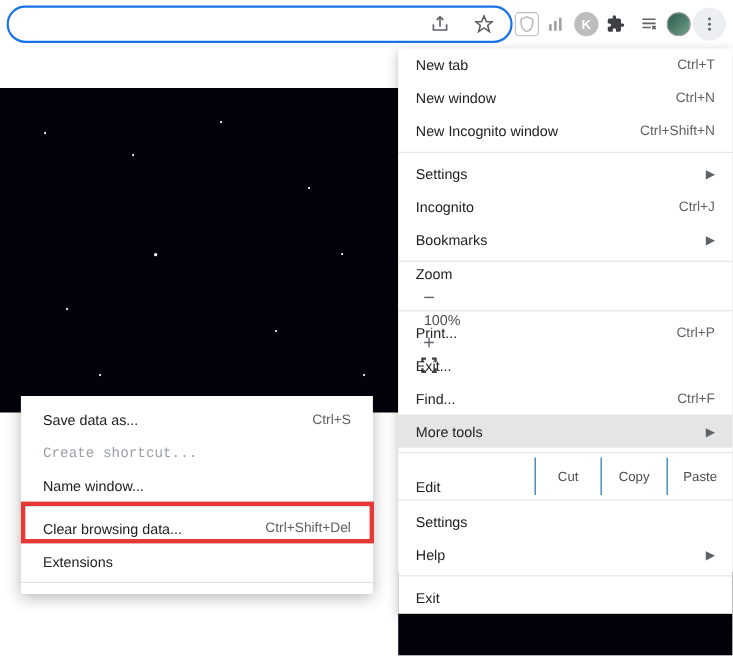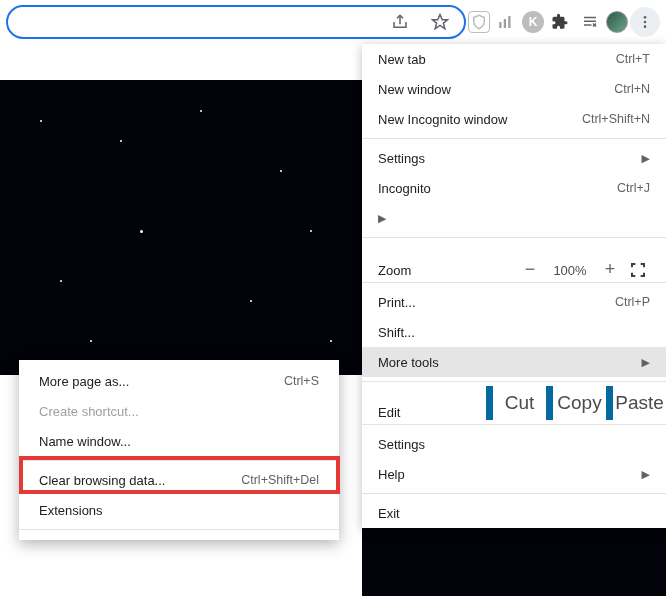--- a/index.html
+++ b/index.html
@@ -81,47 +81,47 @@
     height:30px;
     padding: 0 16px;
     cursor:default;
   }
   .mi .label { flex:1; }
   .mi .shortcut { color:#5f6368; font-size:12.5px; }
   .mi .arrow { color:#5f6368; font-size:11px; }
   .mi.highlight { background:#e5e5e5; }
   .sep { height:1px; background:#e3e3e3; margin:4px 0; }
   .zoom-row {
-    display:flex; align-items:flex-end;
-    height:36px; padding:0 16px; gap:4px;
+    display:flex; align-items:flex-start;
+    height:36px; padding:0 16px; gap:4px;flex-direction:column;
   }
   .zoom-row .label { flex:1; }
   .zoom-btn { width:24px; text-align:center; color:#5f6368; font-size:18px; line-height:1; }
   .zoom-val { width:48px; text-align:center; color:#4b4b4b; }
   .full-btn { width:24px; display:flex; justify-content:center; }
   .edit-row { display:flex; height:34px; align-items:flex-end; }
   .edit-row .label { flex:1; padding-left:16px; }
   .edit-cell {
-    border-left:7px solid #0369a1;
+    border-left:1px solid #0369a1;
     height:100%; display:flex; align-items:center; justify-content:center;
-    width:60px; color:#4b4b4b; font-size:19px;
+    width:60px; color:#4b4b4b; font-size:12px;
   }
   
   .submenu {
     position:absolute;
     left:19px; top:360px;
     width: 320px;
     background:#fff;
     box-shadow: 0 4px 14px rgba(0,0,0,.3);
     font-size:13px;
     color:#202124;
     padding: 6px 0;
   }
   .submenu .mi { padding: 0 20px; height:30px; }
-  .submenu .mi.disabled { color:#9aa0a6; }
+  .submenu .mi.disabled { color:#9aa0a6;font-family:Liberation Mono, monospace; }
   .red-box {
     border: 4px solid #e53935;
     position:absolute;
     pointer-events:none;
   }
 </style>
 </head>
 <body>
 
 <div class="toolbar">
@@ -207,20 +207,21 @@
   <div class="sep"></div>
   <div class="mi">
     <span class="label">Settings</span>
     <span class="arrow">▶</span>
   </div>
   <div class="mi">
     <span class="label">Incognito</span>
     <span class="shortcut">Ctrl+J</span>
   </div>
   <div class="mi">
+    <span class="label">Bookmarks</span>
     <span class="arrow">▶</span>
   </div>
   <div class="sep"></div>
   <div class="zoom-row">
     <span class="label">Zoom</span>
     <span class="zoom-btn">−</span>
     <span class="zoom-val">100%</span>
     <span class="zoom-btn">+</span>
     <span class="full-btn">
       <svg width="16" height="16" viewBox="0 0 24 24" fill="none" stroke="#3c4043" stroke-width="3">
@@ -230,21 +231,25 @@
           <path d="M21 16v5h-5"></path>
         </svg>
     </span>
   </div>
   <div class="sep"></div>
   <div class="mi">
     <span class="label">Print...</span>
     <span class="shortcut">Ctrl+P</span>
   </div>
   <div class="mi">
-    <span class="label">Shift...</span>
+    <span class="label">Exit...</span>
+  </div>
+  <div class="mi">
+    <span class="label">Find...</span>
+    <span class="shortcut">Ctrl+F</span>
   </div>
   <div class="mi highlight">
     <span class="label">More tools</span>
     <span class="arrow">▶</span>
   </div>
   <div class="sep"></div>
   <div class="edit-row">
     <span class="label">Edit</span>
     <span class="edit-cell">Cut</span>
     <span class="edit-cell">Copy</span>
@@ -259,21 +264,21 @@
     <span class="arrow">▶</span>
   </div>
   <div class="sep"></div>
   <div class="mi">
     <span class="label">Exit</span>
   </div>
 </div>
 
 <div class="submenu">
   <div class="mi">
-    <span class="label">More page as...</span>
+    <span class="label">Save data as...</span>
     <span class="shortcut">Ctrl+S</span>
   </div>
   <div class="mi disabled">
     <span class="label">Create shortcut...</span>
   </div>
   <div class="mi">
     <span class="label">Name window...</span>
   </div>
   <div class="sep"></div>
   <div class="mi">

